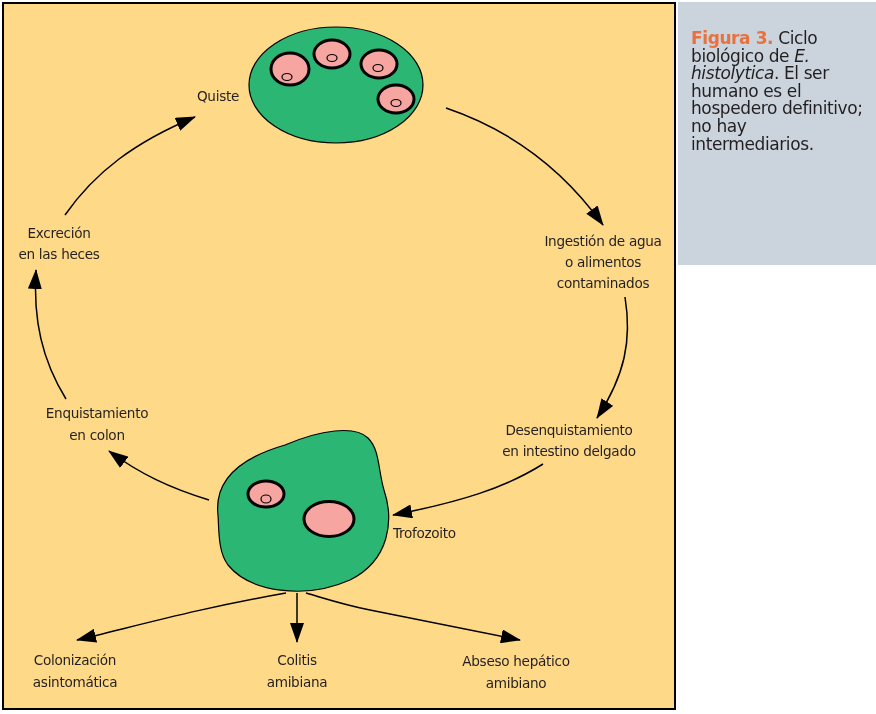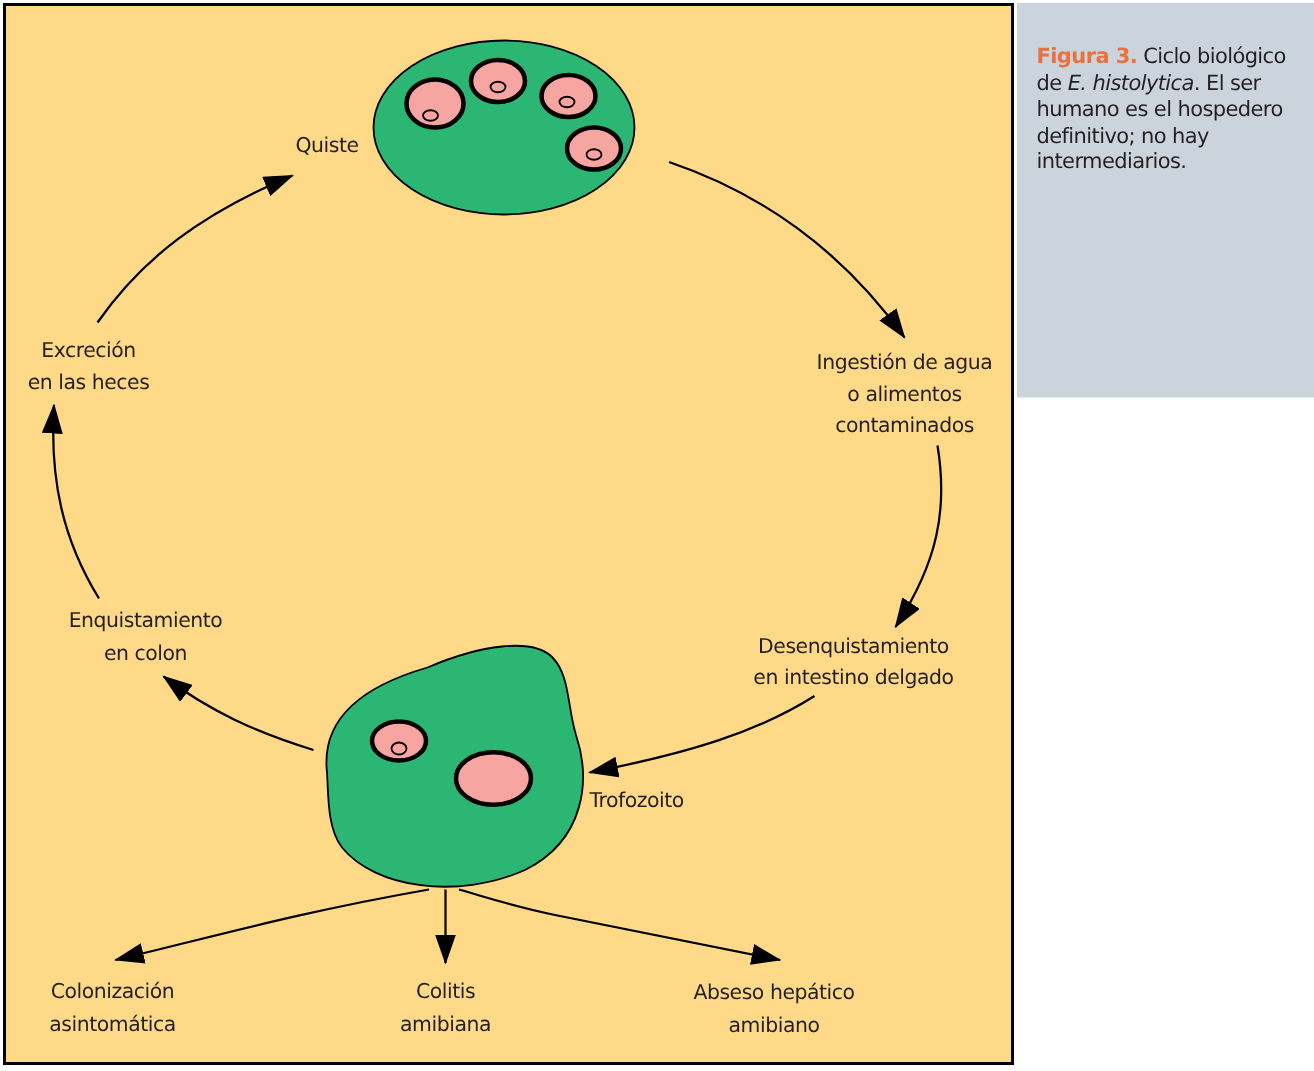--- a/index.html
+++ b/index.html
@@ -1,19 +1,19 @@
 <!DOCTYPE html>
 <html><head>
   <meta charset="utf-8">
   <style>
     html, body { margin:0; padding:0; background:#ffffff; }
     body { width:876px; height:714px; position:relative; overflow:hidden; font-family:"DejaVu Sans", sans-serif; }
     .panel { position:absolute; left:2px; top:2px; width:674px; height:708px; background:#fed988; border:2px solid #000; box-sizing:border-box; }
     .caption-box { position:absolute; left:678px; top:2px; width:198px; height:263px; background:#cbd4dc; }
-    .caption { position:absolute; left:13px; top:28px; width:175px; font-family:"DejaVu Sans", sans-serif; font-size:14px; line-height:17.6px; color:#231f20; letter-spacing:-0.4px; }
+    .caption { position:absolute; left:13px; top:28px; width:175px; font-family:"DejaVu Sans", sans-serif; font-size:17px; line-height:17.6px; color:#231f20; letter-spacing:-0.4px; }
     .caption .fig { color:#e8713e; font-weight:bold; }
     .caption i { font-style:italic; }
     svg { position:absolute; left:0; top:0; }
     .lbl { font-family:"DejaVu Sans", sans-serif; font-size:13.6px; fill:#231f20; letter-spacing:-0.3px; }
   </style>
 </head>
 <body>
 
 <div class="panel"></div>
 

